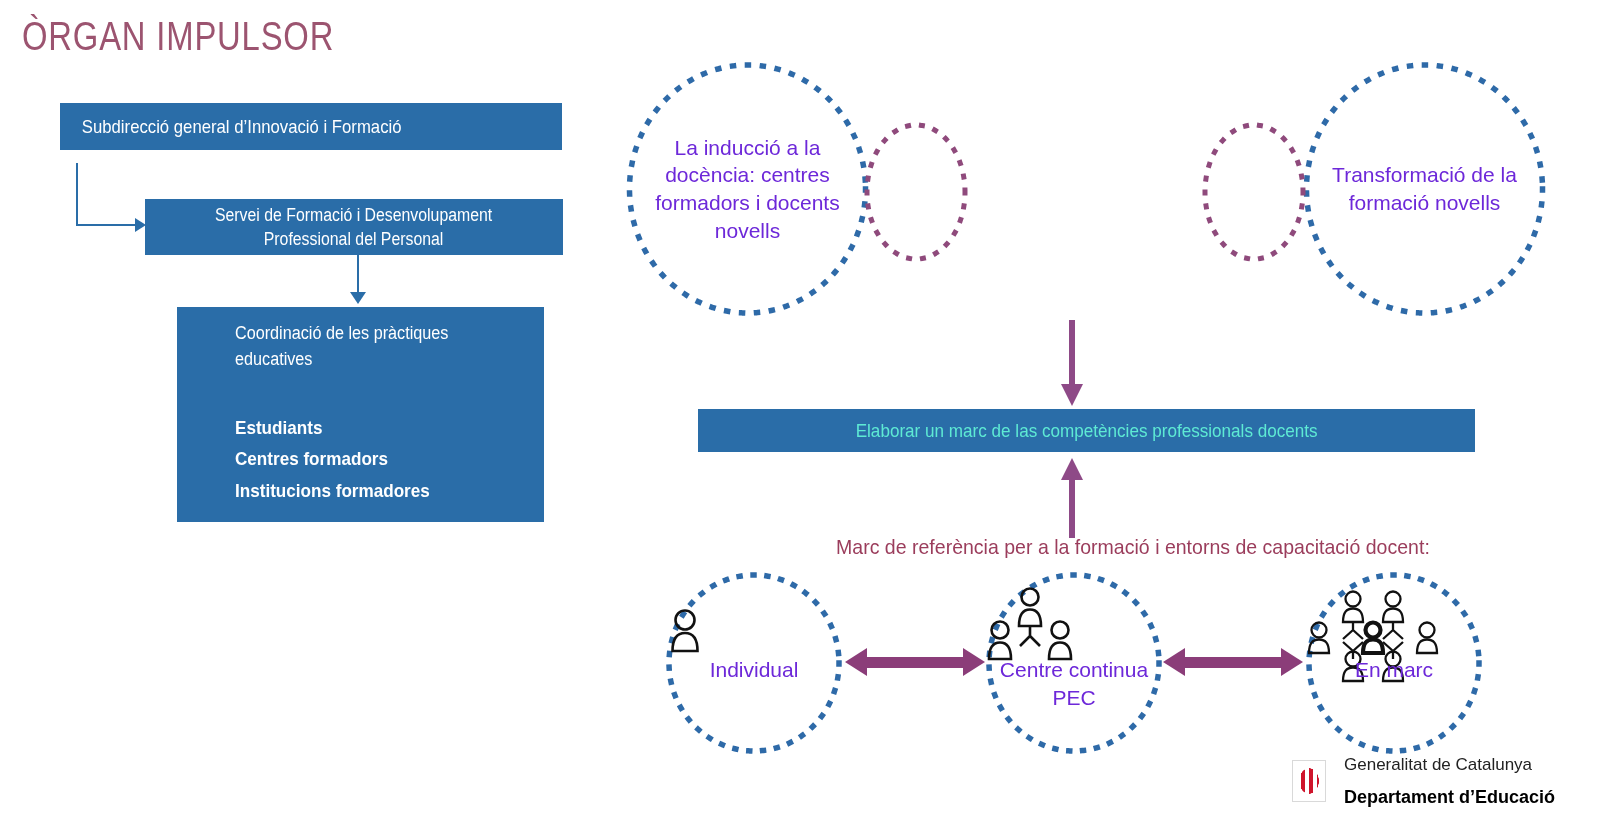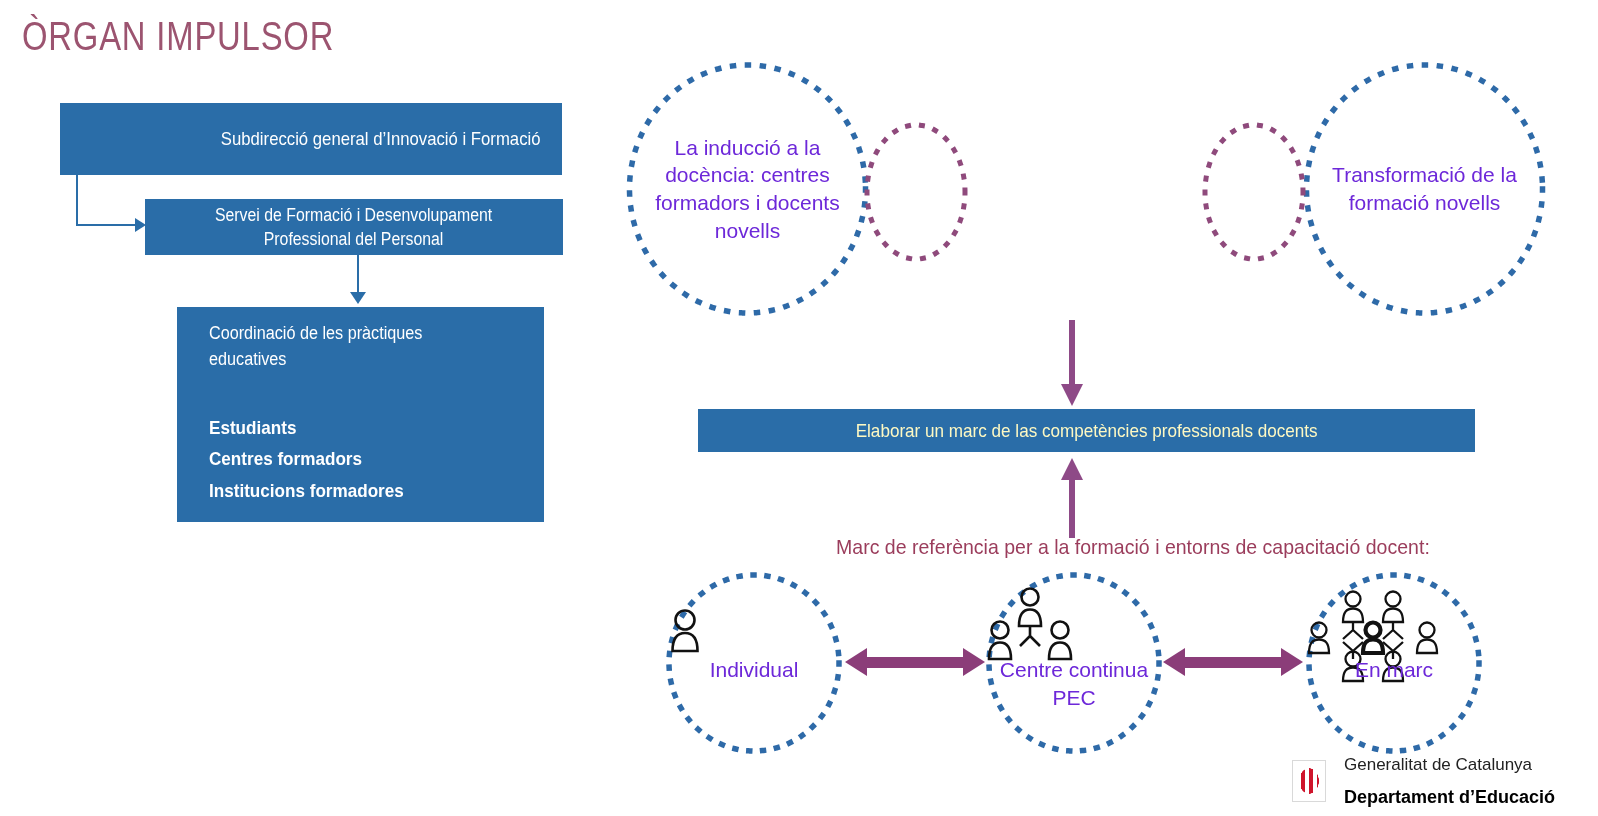--- a/index.html
+++ b/index.html
@@ -31,47 +31,47 @@
     color:#ffffff;
     box-sizing:border-box;
     font-family:"Liberation Sans Narrow","Liberation Sans",sans-serif;
   }
   .box .bx-txt{
     display:block;
     transform:scaleX(.88);
     transform-origin:left center;
     white-space:pre-line;
   }
-  #box1{left:60px;top:103px;width:502px;height:72px;
-        display:flex;align-items:center;justify-content:flex-end;font-size:19px;}
+  #box1{left:60px;top:103px;width:502px;height:47px;
+        display:flex;align-items:center;justify-content:flex-start;font-size:19px;}
   #box1 .bx-txt{transform-origin:center center;text-align:center;}
   #box2{left:145px;top:199px;width:418px;height:56px;
         display:flex;align-items:center;justify-content:center;font-size:18px;text-align:center;line-height:1.35;}
   #box2 .bx-txt{transform-origin:center center;}
-  #box3{left:177px;top:307px;width:367px;height:215px;padding:14px 0 0 32px;font-size:18px;}
+  #box3{left:177px;top:307px;width:367px;height:215px;padding:14px 0 0 58px;font-size:18px;}
   #box3 .head{line-height:1.42;transform:scaleX(.9);transform-origin:left top;white-space:pre-line;}
   #box3 ul{list-style:none;margin:40px 12px 0 0;padding:0;font-weight:bold;font-size:19px;line-height:1.65;}
   #box3 ul li{transform:scaleX(.9);transform-origin:left center;}
 
   
   .ln{position:absolute;background:#2a6da8;}
   #el-v{left:76px;top:163px;width:2px;height:62px;}
   #el-h{left:76px;top:224px;width:67px;height:2px;}
   #el-head{position:absolute;left:135px;top:218px;width:0;height:0;
            border-top:7px solid transparent;border-bottom:7px solid transparent;
            border-left:11px solid #2a6da8;}
   #v2{left:357px;top:255px;width:2px;height:42px;}
   #v2-head{position:absolute;left:350px;top:292px;width:0;height:0;
            border-left:8px solid transparent;border-right:8px solid transparent;
            border-top:12px solid #2a6da8;}
 
   
   #bar{
     position:absolute;left:698px;top:409px;width:777px;height:43px;
-    background:#2a6da8;color:#fef9c3;
+    background:#2a6da8;color:#5eead4;
     display:flex;align-items:center;justify-content:center;
     font-size:19px;
     font-family:"Liberation Sans Narrow","Liberation Sans",sans-serif;
   }
   #bar span{transform:scaleX(.9);transform-origin:center;white-space:nowrap;}
 
   
   .parrow{position:absolute;}
   .parrow .shaft{position:absolute;background:#8e4a87;}
   .parrow .head{position:absolute;width:0;height:0;}

